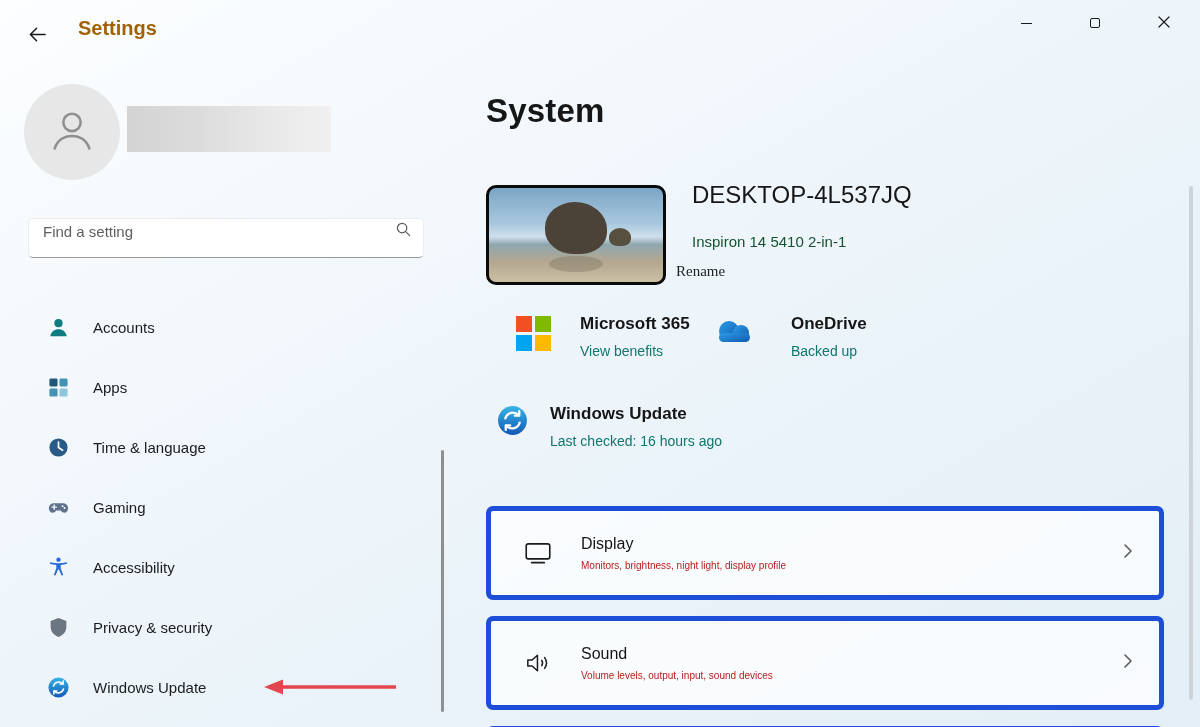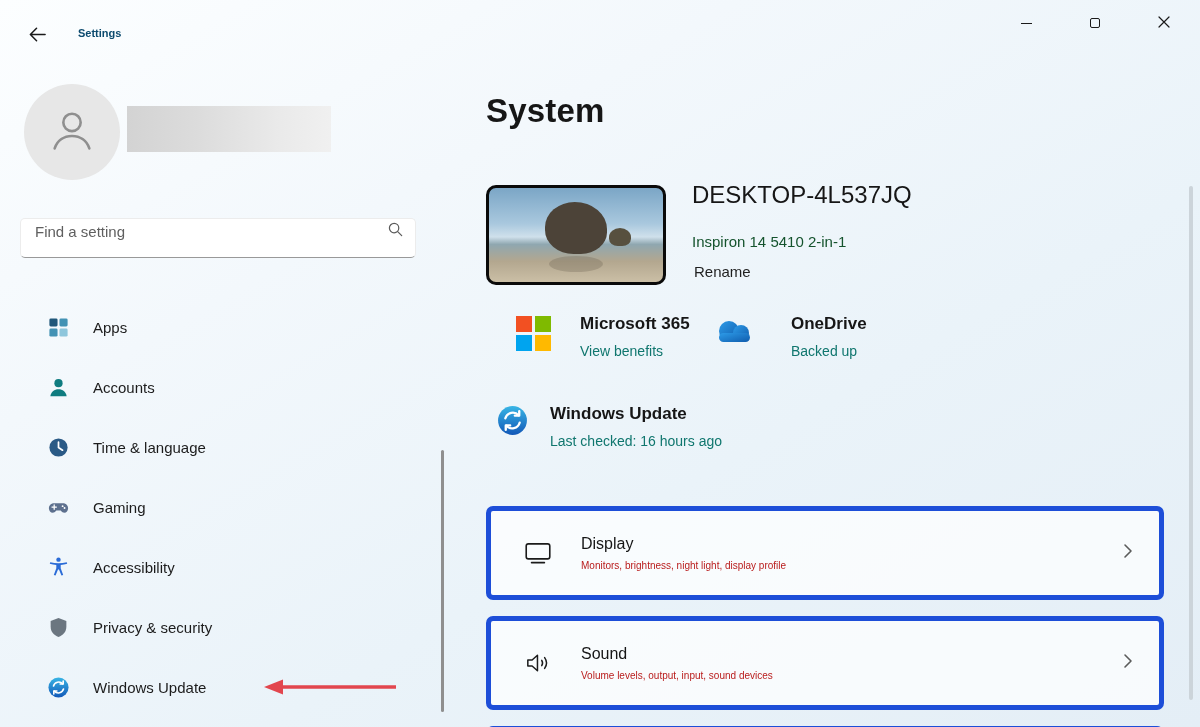--- a/index.html
+++ b/index.html
@@ -7,49 +7,49 @@
   body{
     font-family:"Liberation Sans","DejaVu Sans",sans-serif;
     color:#1a1a1a;
     background:linear-gradient(150deg,#fcfeff 0%,#f3f8fc 30%,#eaf3f9 62%,#e4eef6 100%);
     position:relative;
   }
 
   
   .titlebar{position:absolute;left:0;top:0;width:1200px;height:48px}
   .back-btn{position:absolute;left:20px;top:20px;width:34px;height:32px;border:none;background:transparent;display:flex;align-items:center;justify-content:center;border-radius:5px;cursor:pointer}
-  .win-title{position:absolute;left:78px;top:27px;font-size:11px;font-weight:600;color:#0c4a6e}
+  .win-title{position:absolute;left:78px;top:17px;font-size:20px;font-weight:600;color:#a16207}
   .ctrl-btn{position:absolute;top:4px;width:46px;height:38px;border:none;background:transparent;display:flex;align-items:center;justify-content:center;cursor:pointer}
   .btn-min{left:1003px}.btn-max{left:1072px}.btn-close{left:1141px}
   .min-glyph{display:block;width:11px;height:1px;background:#1a1a1a}
   .max-glyph{display:block;width:10px;height:10px;border:1.2px solid #1a1a1a;border-radius:2px}
 
   
   .avatar{position:absolute;left:24px;top:84px;width:96px;height:96px;border-radius:50%;background:#e7e7e7;display:flex;align-items:center;justify-content:center;cursor:pointer}
   .redacted-name{position:absolute;left:127px;top:106px;width:204px;height:46px;background:linear-gradient(90deg,#d3d3d3 0%,#dcdcdc 35%,#eaeaea 75%,#f0f0f0 100%)}
-  .searchbox{position:absolute;left:20px;top:218px;width:396px;height:40px;background:#ffffff;border:1px solid #ececec;border-bottom:1px solid #999;border-radius:5px;display:flex;align-items:center;padding:0 12px 13px 14px}
+  .searchbox{position:absolute;left:28px;top:218px;width:396px;height:40px;background:#ffffff;border:1px solid #ececec;border-bottom:1px solid #999;border-radius:5px;display:flex;align-items:center;padding:0 12px 13px 14px}
   .searchbox input{flex:1;border:none;outline:none;background:transparent;font-size:15px;color:#1a1a1a;font-family:inherit}
   .searchbox input::placeholder{color:#5f5f5f}
   .nav{position:absolute;left:28px;top:303px;width:398px}
   .nav-item{display:flex;align-items:center;gap:23px;height:48px;margin-bottom:12px;padding-left:19px;border-radius:6px;font-size:15px;color:#1c1c1c;cursor:pointer}
   .nav-item .nicon{width:23px;height:23px;display:flex;align-items:center;justify-content:center;flex:0 0 23px}
   .side-scroll{position:absolute;left:441px;top:450px;width:3px;height:262px;background:#8f8f8f;border-radius:2px;cursor:pointer}
 
   
   .page-title{position:absolute;left:486px;top:92px;font-size:33px;font-weight:600;color:#161616;letter-spacing:.2px}
 
   .thumb{position:absolute;left:486px;top:185px;width:180px;height:100px;border:3px solid #0a0a0a;border-radius:10px;overflow:hidden;
     background:linear-gradient(#7ba6c6 0%,#a9c8de 38%,#cfe0eb 52%,#8fa7b0 60%,#b3a78f 78%,#cbbfa6 100%)}
   .thumb-rock{position:absolute;left:56px;top:14px;width:62px;height:52px;background:#4c4338;border-radius:48% 52% 42% 46%}
   .thumb-rock2{position:absolute;left:120px;top:40px;width:22px;height:18px;background:#57503f;border-radius:50% 50% 40% 40%}
   .thumb-reflect{position:absolute;left:60px;top:68px;width:54px;height:16px;background:rgba(76,67,56,.22);border-radius:50%}
 
   .dev-name{position:absolute;left:692px;top:181px;font-size:24px;font-weight:400;color:#161616}
   .dev-model{position:absolute;left:692px;top:233px;font-size:15px;color:#14532d}
-  .dev-rename{position:absolute;left:694px;top:263px;font-size:15px;color:#1f1f1f;background:transparent;border:none;font-family:Liberation Sans, sans-serif;cursor:pointer;padding:0}
+  .dev-rename{position:absolute;left:676px;top:263px;font-size:15px;color:#1f1f1f;background:transparent;border:none;font-family:Liberation Serif, serif;cursor:pointer;padding:0}
 
   .status-tile{position:absolute;display:flex;align-items:flex-start;cursor:pointer}
   .tile-ms365{left:516px;top:314px;gap:29px}
   .tile-onedrive{left:712px;top:314px;gap:35px}
   .tile-wu{left:496px;top:404px;gap:21px}
   .tile-text .t-title{font-size:17px;font-weight:600;color:#161616;margin-bottom:9px}
   .tile-text .t-sub{font-size:14px;color:#0f766e}
   .mslogo{display:grid;grid-template-columns:16px 16px;grid-template-rows:16px 16px;gap:3px;margin-top:2px}
   .mslogo span{display:block;width:16px;height:16px}
   .ms-red{background:#f25022}.ms-green{background:#7fba00}.ms-blue{background:#00a4ef}.ms-yellow{background:#ffb900}
@@ -112,37 +112,37 @@
         <line x1="10.3" y1="10.3" x2="14.6" y2="14.6" stroke="#5a5a5a" stroke-width="1.3" stroke-linecap="round"></line>
       </svg>
   </span>
 </div>
 
 <nav class="nav">
 
   <div class="nav-item">
     <span class="nicon">
       <svg viewBox="0 0 24 24" width="23" height="23">
+        <circle cx="12" cy="7.5" r="4.3" fill="#0f7c80"></circle>
+        <path d="M3.5 21c.8-4.6 4.2-7.2 8.5-7.2s7.7 2.6 8.5 7.2z" fill="#0f7c80"></path>
+      </svg>
+    </span>
+    <span>Accounts</span>
+  </div>
+
+  <div class="nav-item">
+    <span class="nicon">
+      <svg viewBox="0 0 24 24" width="23" height="23">
         <rect x="2.5" y="2.5" width="8.5" height="8.5" rx="1.5" fill="#20577a"></rect>
         <rect x="13" y="2.5" width="8.5" height="8.5" rx="1.5" fill="#4392b4"></rect>
         <rect x="2.5" y="13" width="8.5" height="8.5" rx="1.5" fill="#4392b4"></rect>
         <rect x="13" y="13" width="8.5" height="8.5" rx="1.5" fill="#8ec6dc"></rect>
       </svg>
     </span>
     <span>Apps</span>
-  </div>
-
-  <div class="nav-item">
-    <span class="nicon">
-      <svg viewBox="0 0 24 24" width="23" height="23">
-        <circle cx="12" cy="7.5" r="4.3" fill="#0f7c80"></circle>
-        <path d="M3.5 21c.8-4.6 4.2-7.2 8.5-7.2s7.7 2.6 8.5 7.2z" fill="#0f7c80"></path>
-      </svg>
-    </span>
-    <span>Accounts</span>
   </div>
 
   <div class="nav-item">
     <span class="nicon">
       <svg viewBox="0 0 24 24" width="23" height="23">
         <circle cx="12" cy="12" r="9.5" fill="#2a5a86"></circle>
         <path d="M12 6.5V12l4.2 2.8" stroke="#fff" stroke-width="1.8" fill="none" stroke-linecap="round"></path>
       </svg>
     </span>
     <span>Time &amp; language</span>

